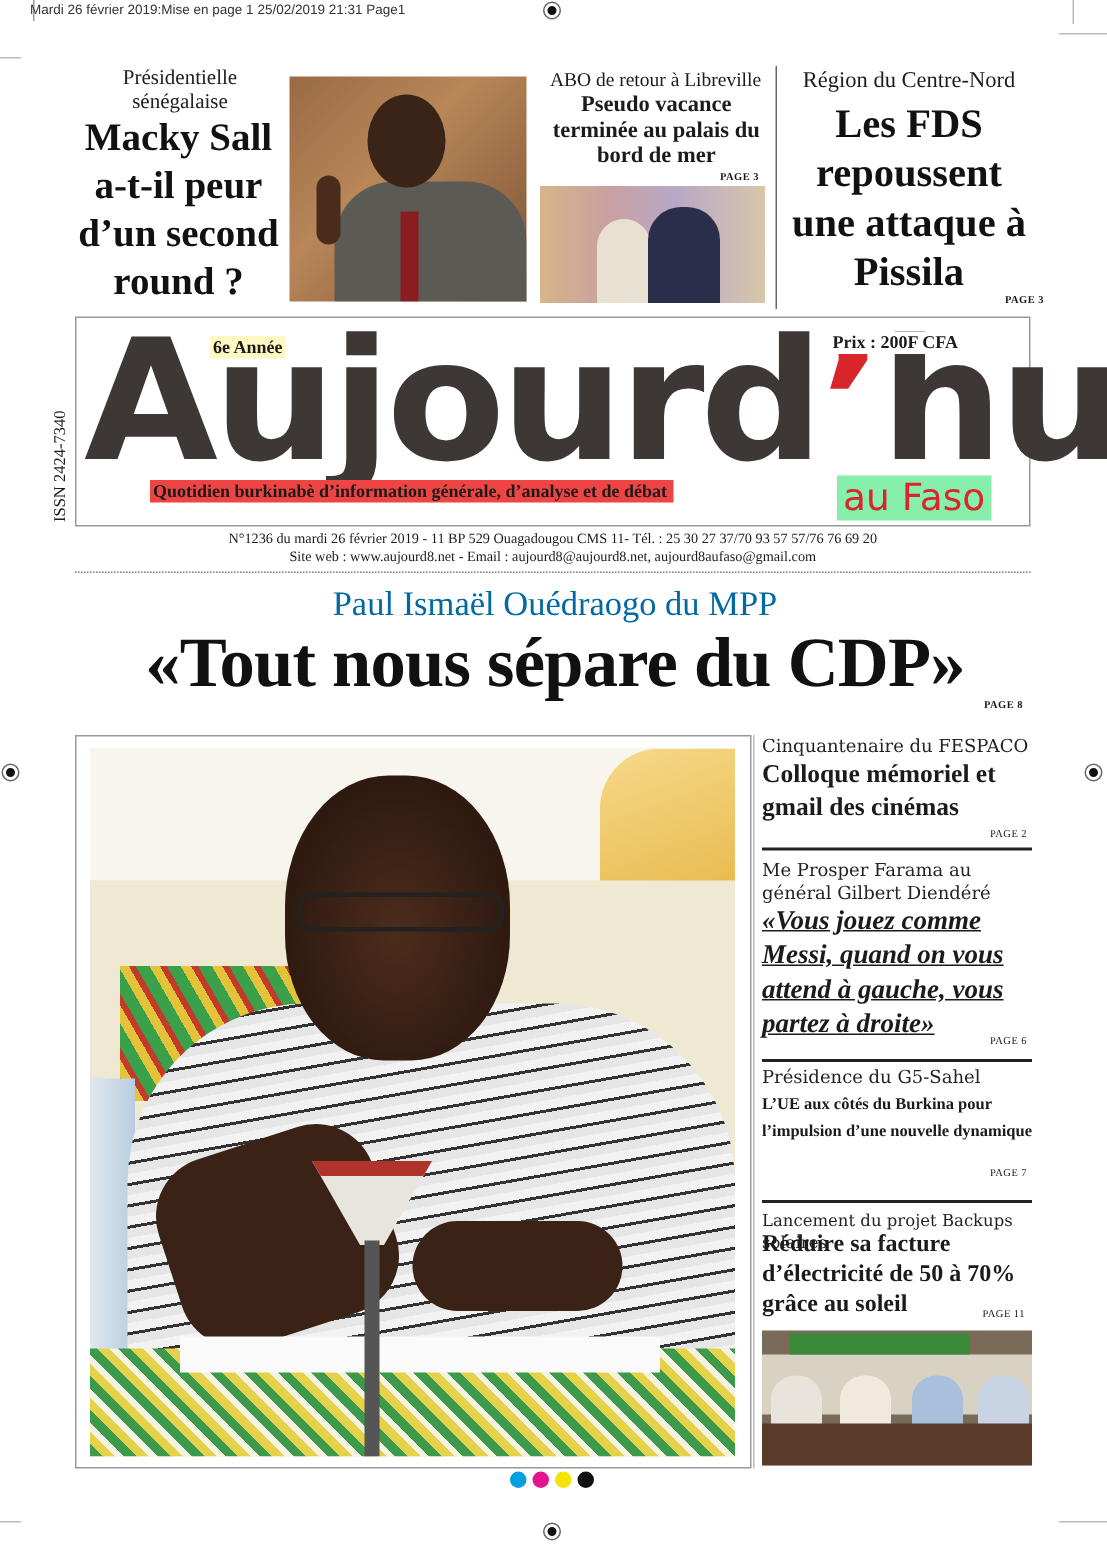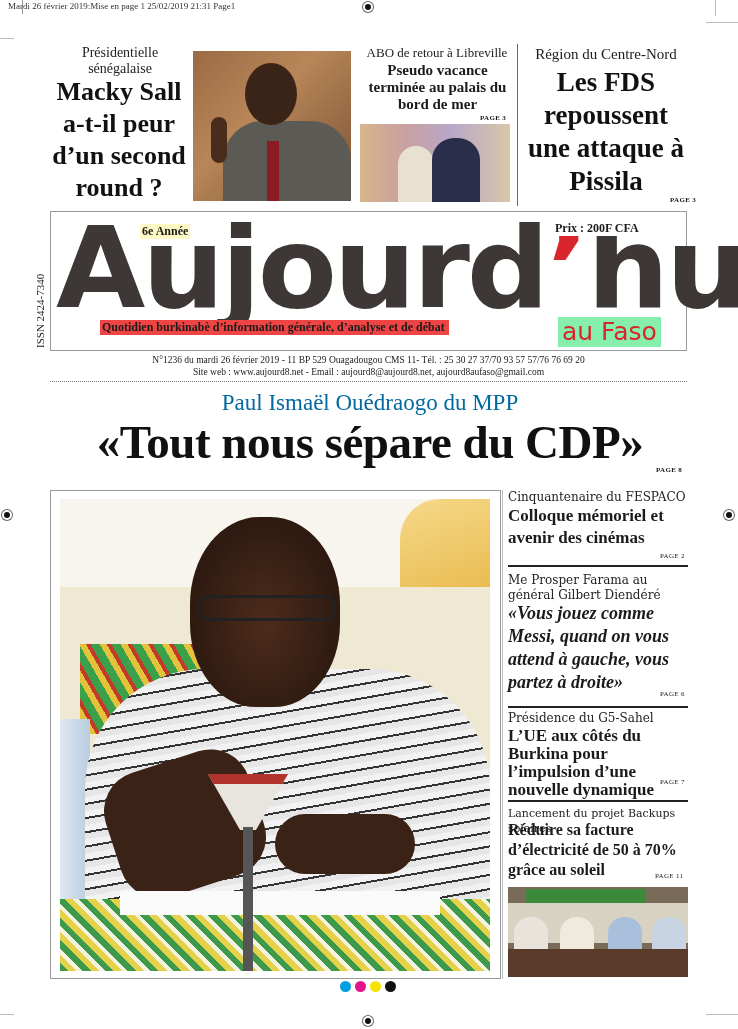--- a/index.html
+++ b/index.html
@@ -1,21 +1,21 @@
 <!DOCTYPE html>
 <html><head>
 <meta charset="utf-8">
 <style>
   * { margin:0; padding:0; box-sizing:border-box; }
   html, body { width:738px; height:1029px; background:#fff; overflow:hidden; }
   body { position:relative; font-family:"Liberation Serif", "DejaVu Serif", serif; color:#1c1a1a; }
   .abs { position:absolute; }
 
   
-  .slug { left:0; top:0; width:370px; height:14px; font-family:Liberation Serif, serif; font-size:9px; color:#333; padding-left:8px; line-height:12px; border-left:1px solid #999; margin-left:0; }
+  .slug { left:0; top:0; width:370px; height:14px; font-family:Liberation Sans, sans-serif; font-size:9px; color:#333; padding-left:20px; line-height:12px; border-left:1px solid #999; margin-left:0; }
   .slug-line { left:22px; top:0; width:1px; height:14px; background:#999; }
   .crop-h { height:1px; background:#bbb; }
   .crop-v { width:1px; background:#bbb; }
   .reg-mark { width:10px; height:10px; border-radius:50%; background:#111; border:2px solid #fff; box-shadow:0 0 0 1px #666; }
 
   
   .t1-kicker { left:50px; top:45px; width:140px; text-align:center; font-size:14px; line-height:16px; color:#222; }
   .t1-head { left:44px; top:76px; width:150px; text-align:center; font-size:26px; line-height:32px; font-weight:bold; color:#111; }
   .t1-page { left:160px; top:192px; font-size:8px; font-weight:bold; letter-spacing:.3px;margin-top:28px; }
   .photo1 { left:193px; top:51px; width:158px; height:150px; background:linear-gradient(135deg,#9a6a44 0%,#b88658 40%,#7a5234 100%); overflow:hidden; }
@@ -160,31 +160,31 @@
   <div class="mp-hand"></div>
   <div class="mp-table"></div>
   <div class="mp-papers"></div>
   <div class="mp-mic"></div>
   <div class="mp-mic-stem"></div>
 </div>
 
 <div class="abs r-vline"></div>
 
 <div class="abs rcol r-kicker" style="top:490px;">Cinquantenaire du FESPACO</div>
-<div class="abs rcol r-head" style="top:505px;">Colloque mémoriel et avenir des cinémas</div>
+<div class="abs rcol r-head" style="top:505px;">Colloque mémoriel et gmail des cinémas</div>
 <div class="abs r-page" style="left:660px;top:552px;">PAGE 2</div>
 <div class="abs r-rule" style="top:565px;"></div>
 
 <div class="abs rcol r-kicker" style="top:573px;">Me Prosper Farama au général Gilbert Diendéré</div>
-<div class="abs rcol r-head-it" style="top:602px;">«Vous jouez comme Messi, quand on vous attend à gauche, vous partez à droite»</div>
+<div class="abs rcol r-head-it" style="top:602px;text-decoration:underline;">«Vous jouez comme Messi, quand on vous attend à gauche, vous partez à droite»</div>
 <div class="abs r-page" style="left:660px;top:690px;">PAGE 6</div>
 <div class="abs r-rule" style="top:706px;"></div>
 
 <div class="abs rcol r-kicker" style="top:711px;font-size:12px;">Présidence du G5-Sahel</div>
-<div class="abs rcol r-head" style="top:727px;font-size:17px;line-height:18px;">L’UE aux côtés du Burkina pour l’impulsion d’une nouvelle dynamique</div>
+<div class="abs rcol r-head" style="top:727px;font-size:11px;line-height:18px;">L’UE aux côtés du Burkina pour l’impulsion d’une nouvelle dynamique</div>
 <div class="abs r-page" style="left:660px;top:778px;">PAGE 7</div>
 <div class="abs r-rule" style="top:800px;"></div>
 
 <div class="abs rcol r-kicker" style="top:806px;font-size:11px;">Lancement du projet Backups solaires</div>
 <div class="abs rcol r-head" style="top:820px;font-size:16px;line-height:20px;">Réduire sa facture d’électricité de 50 à 70% grâce au soleil</div>
 <div class="abs r-page" style="left:655px;top:872px;">PAGE 11</div>
 
 <div class="abs photo3">
   <div class="wall"></div>
   <div class="banner"></div>

